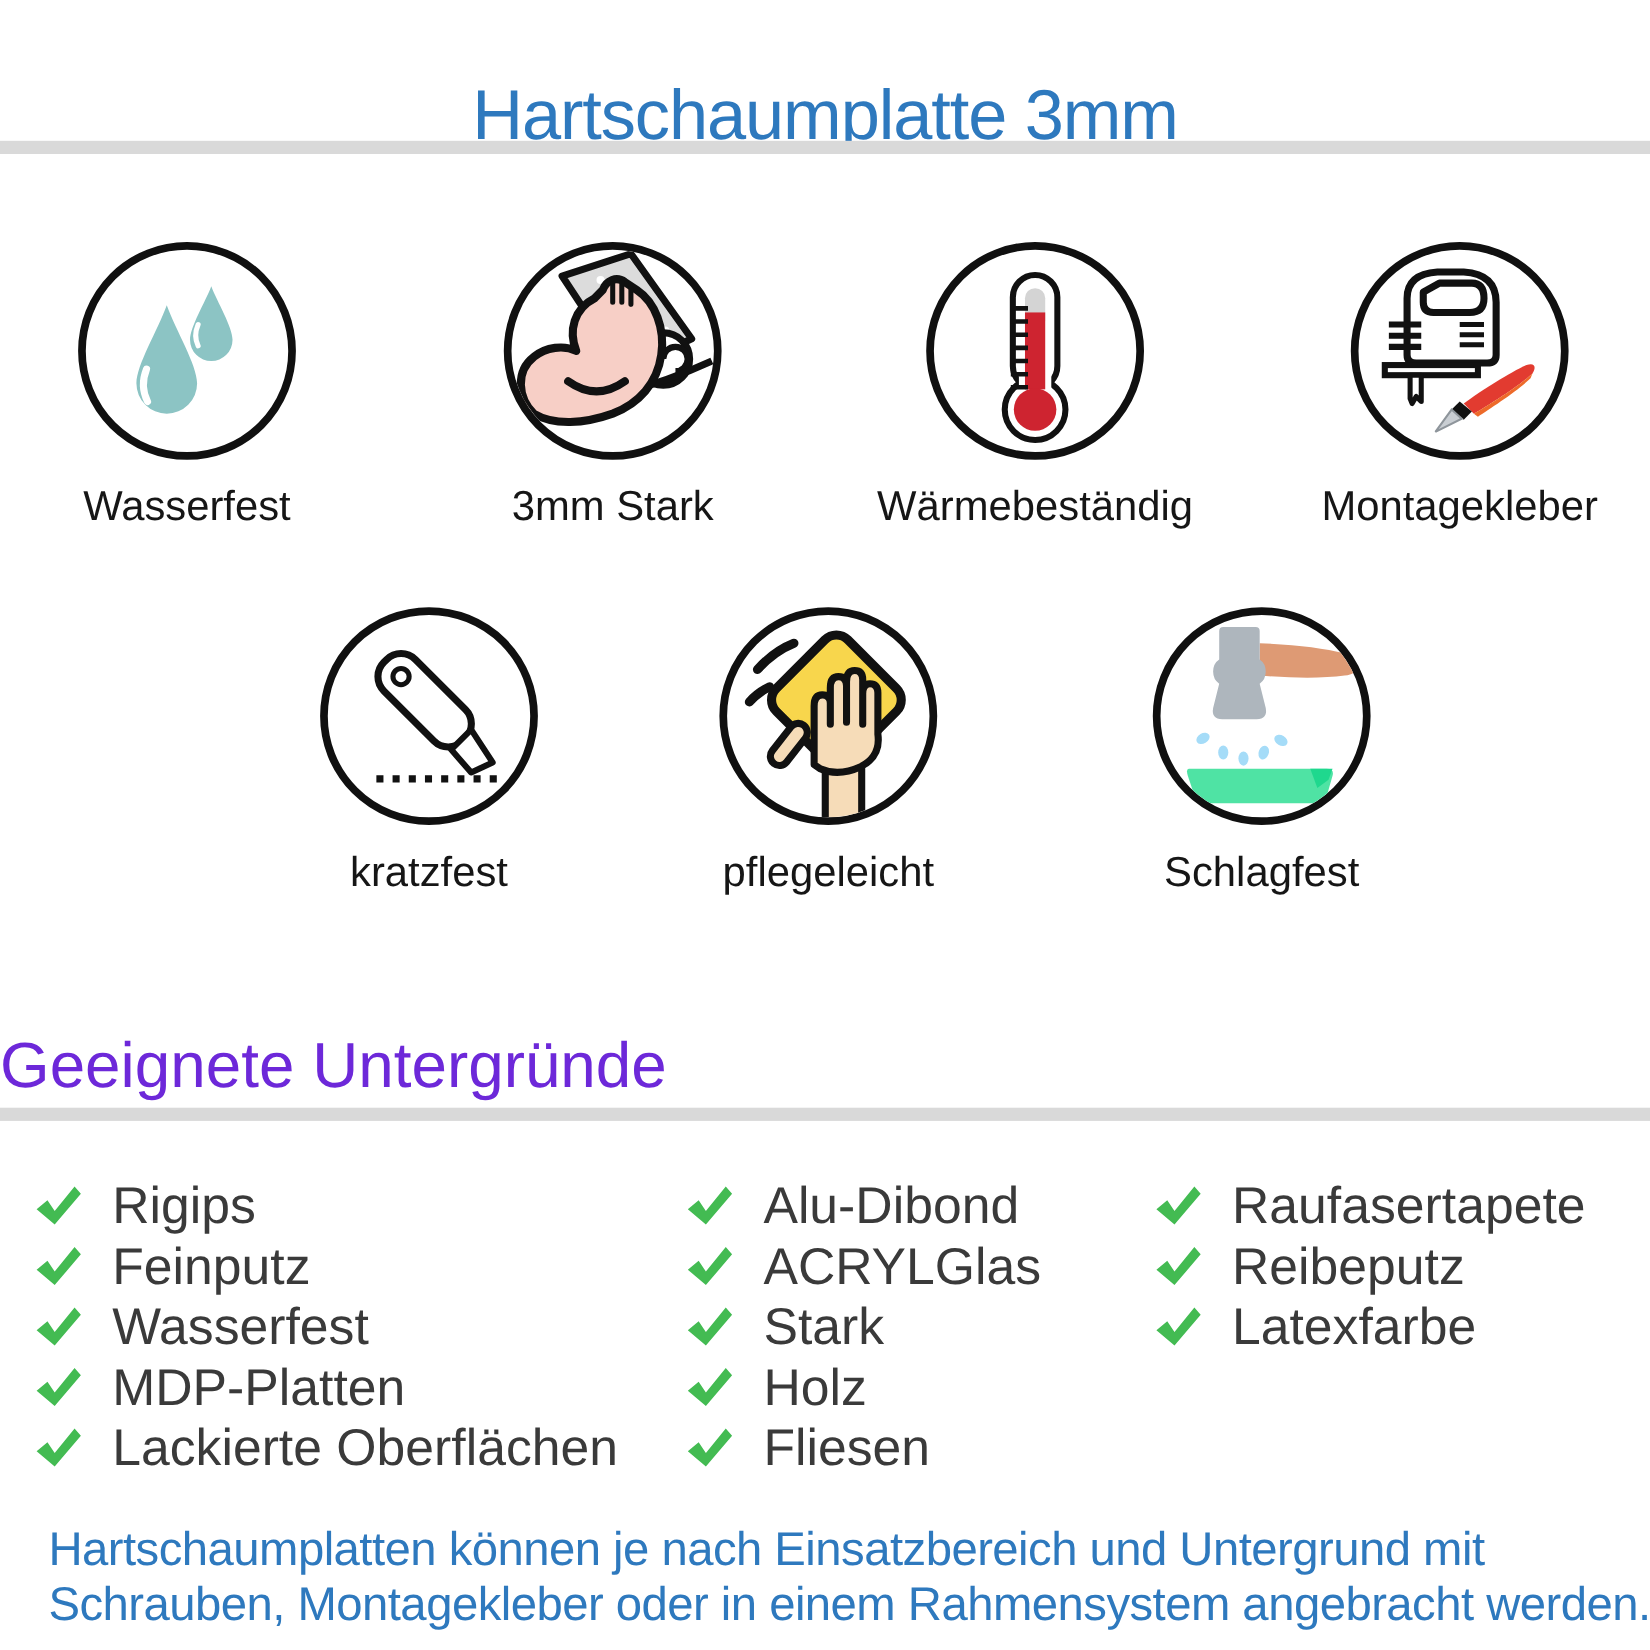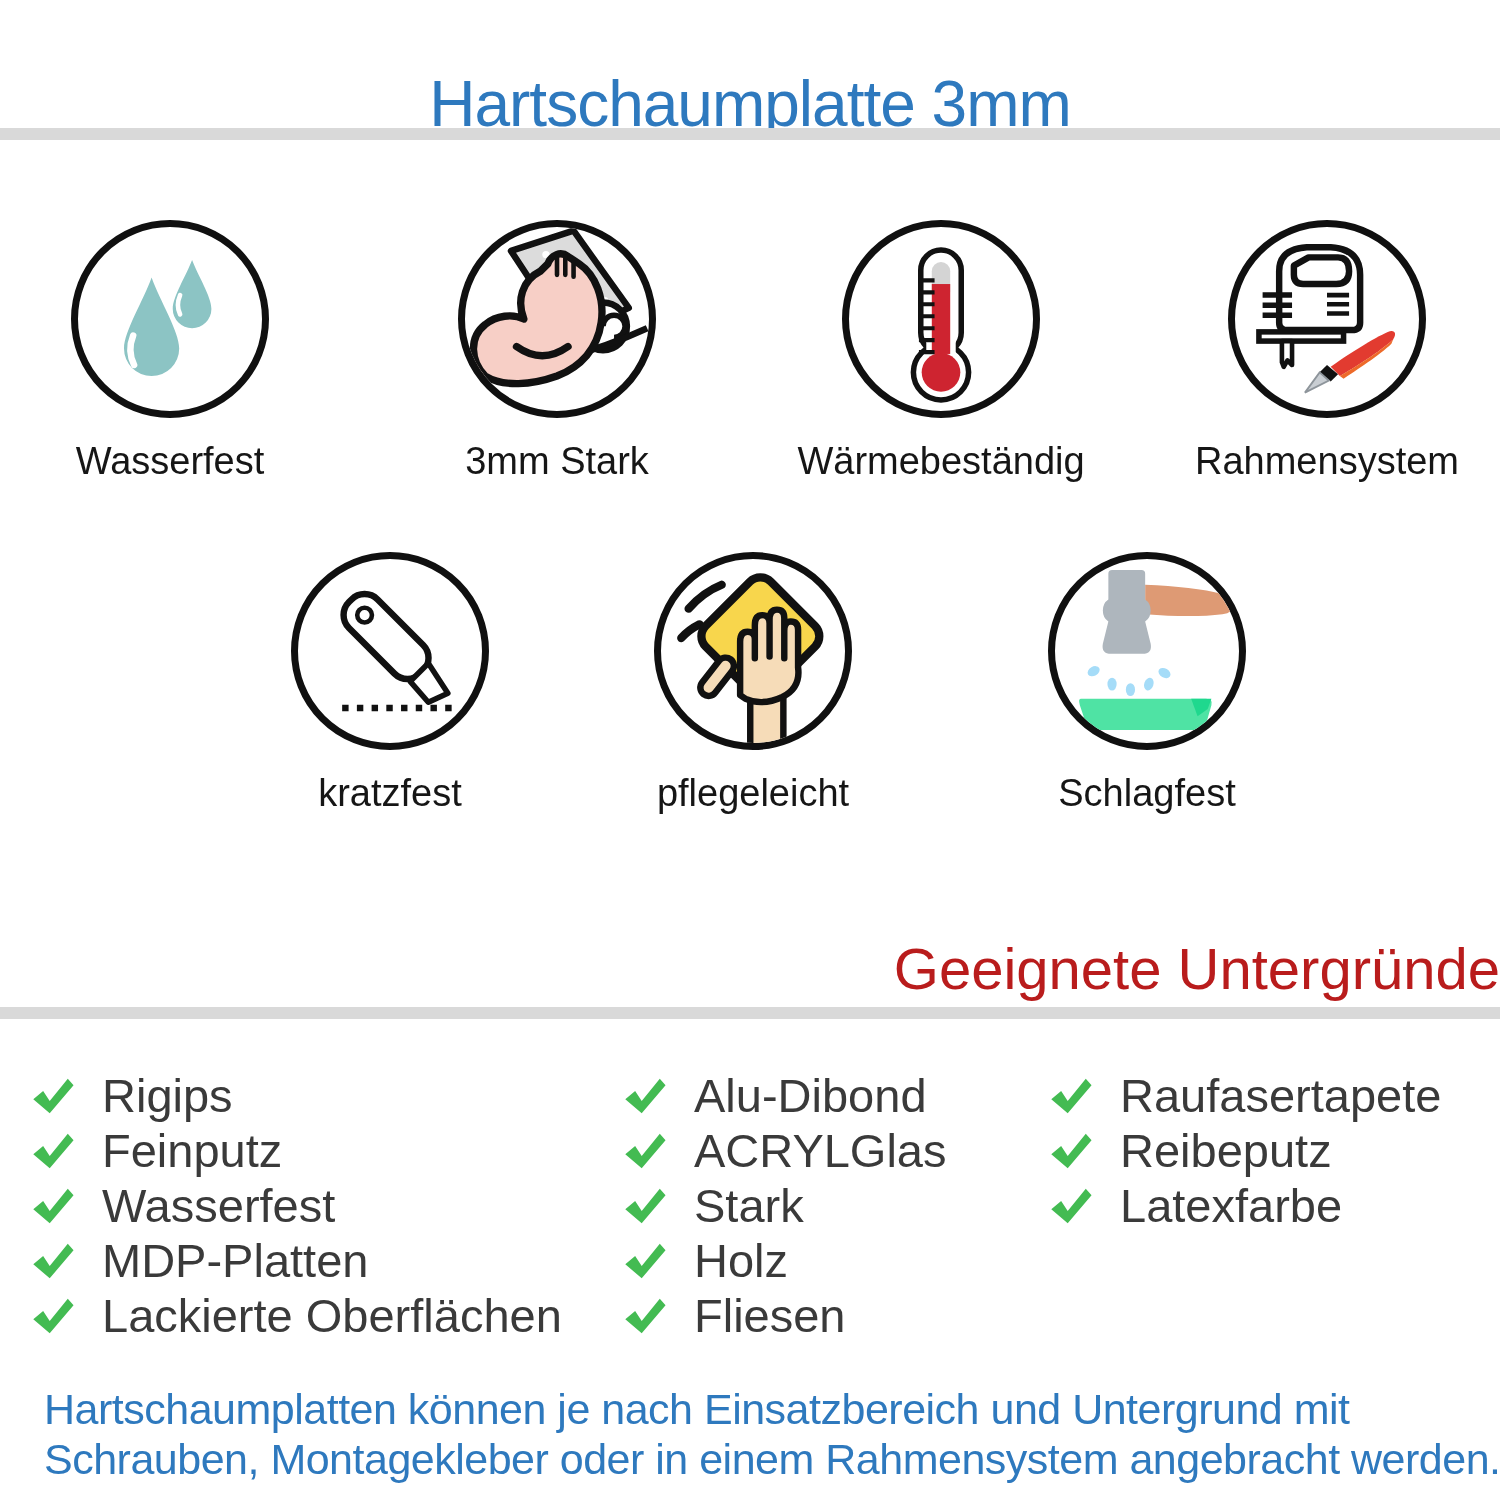--- a/index.html
+++ b/index.html
@@ -1,22 +1,22 @@
 <!DOCTYPE html>
 <html><head>
 <meta charset="utf-8">
 <style>
   html,body{margin:0;padding:0;background:#fff;}
   .canvas{position:relative;width:1500px;height:1500px;background:#ffffff;overflow:hidden;
           font-family:"Liberation Sans",sans-serif;}
 
   .title{position:absolute;top:24px;left:0;width:100%;text-align:center;
          font-size:64px;letter-spacing:-1px;color:#2E79BE;font-weight:400;}
-  .h2{position:absolute;top:887px;left:0;width:100%;text-align:right;
-      font-size:58px;color:#b91c1c;font-weight:400;}
+  .h2{position:absolute;top:887px;left:0;width:100%;text-align:left;
+      font-size:58px;color:#6d28d9;font-weight:400;}
   .divider{position:absolute;left:0;width:1500px;height:12px;background:#D9D9D9;}
   .d1{top:128px}
   .d2{top:1007px}
 
   .feature{position:absolute;width:340px;display:flex;flex-direction:column;align-items:center;}
   .circle{width:198px;height:198px;border:7px solid #101010;border-radius:50%;
           box-sizing:border-box;overflow:hidden;background:#fff;}
   .circle svg{width:100%;height:100%;display:block;}
   .flabel{margin-top:22px;font-size:38px;color:#161616;white-space:nowrap;}
 
@@ -89,21 +89,21 @@
         <path d="M30,74 h32 M30,85 h32 M30,96 h32" stroke="#111" stroke-width="6"></path>
         <path d="M100,74 h24 M100,84 h24 M100,94 h24" stroke="#111" stroke-width="5"></path>
         <rect x="26" y="114" width="92" height="10" fill="#fff" stroke="#111" stroke-width="6"></rect>
         <path d="M51,124 L62,124 L62,150 L57,145 L53,152 L51,147 Z" fill="#fff" stroke="#111" stroke-width="5" stroke-linejoin="round"></path>
         <path d="M104,152 C120,140 152,120 166,114 C174,111 176,116 172,122 C160,134 128,154 114,162 Z" fill="#E23B30"></path>
         <path d="M114,162 C128,154 160,134 172,122 L170,127 C158,139 130,157 118,165 Z" fill="#ED6A2A"></path>
         <polygon points="100,150 112,160 104,168 92,158" fill="#111"></polygon>
         <polygon points="92,158 102,167 76,180" fill="#C9CED3" stroke="#8E959B" stroke-width="2"></polygon>
       </svg>
     </div>
-    <div class="flabel">Rahmensystem</div>
+    <div class="flabel">Montagekleber</div>
   </div>
 
   <div class="feature" style="left:220px;top:552px">
     <div class="circle">
       <svg viewBox="0 0 200 200">
         <g transform="rotate(45 95 85)">
           <rect x="40" y="62" width="110" height="44" rx="20" fill="#fff" stroke="#111" stroke-width="7"></rect>
           <circle cx="62" cy="84" r="8" fill="#fff" stroke="#111" stroke-width="5"></circle>
           <polygon points="148,72 186,80 178,102 148,100" fill="#fff" stroke="#111" stroke-width="6" stroke-linejoin="round"></polygon>
         </g>

